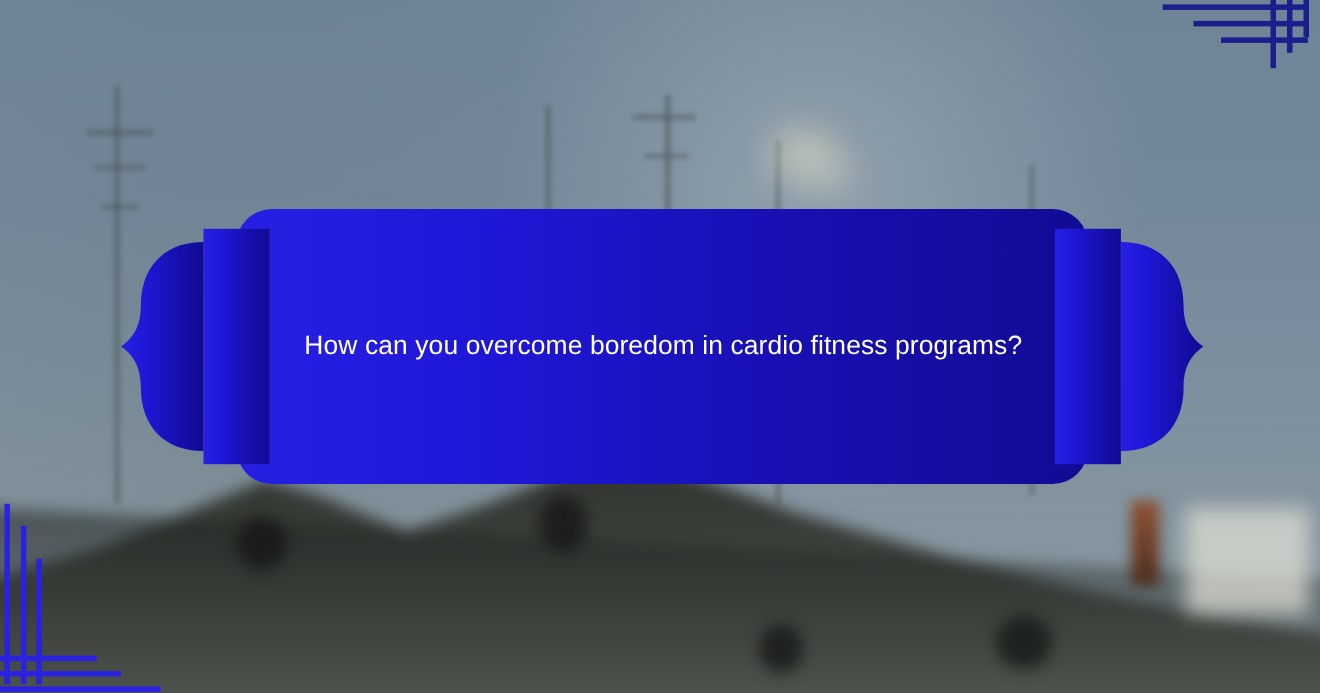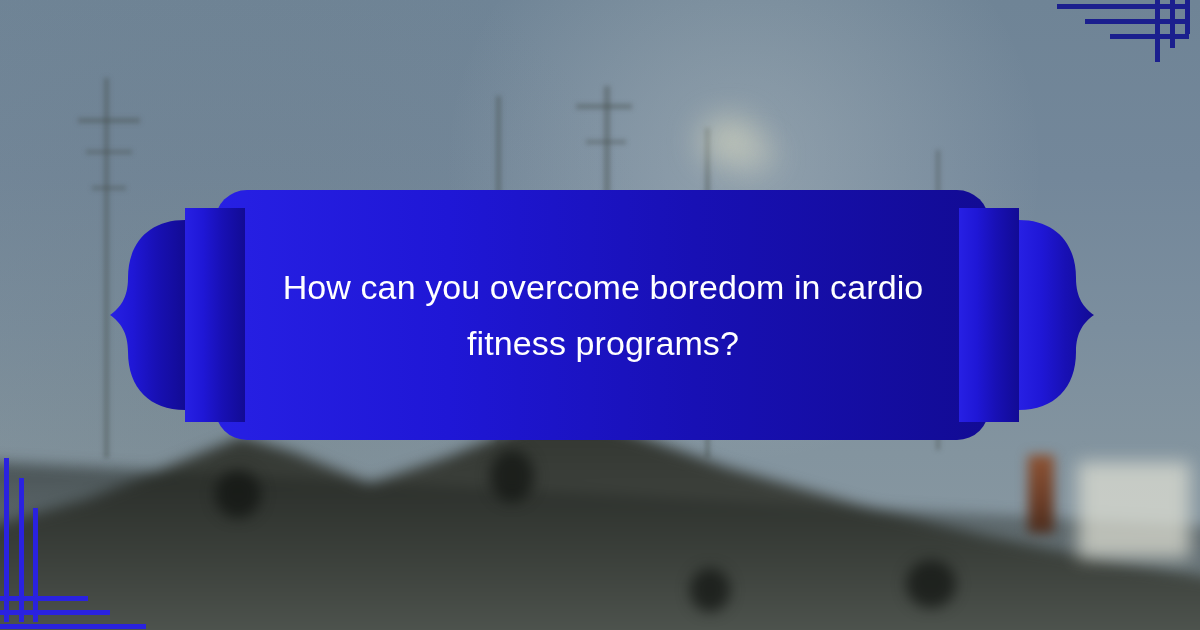--- a/index.html
+++ b/index.html
@@ -146,21 +146,21 @@
     left: 128px;
     top: 0;
     width: 730px;
     height: 250px;
     display: flex;
     flex-direction: column;
     align-items: center;
     justify-content: center;
     text-align: center;
     color: #ffffff;
-    font-size: 34px;
+    font-size: 24px;
     line-height: 56px;
     font-weight: 400;
     letter-spacing: 0.1px;
     white-space: pre-line;
   }
 </style>
 </head>
 <body>
 
 <div class="canvas">

